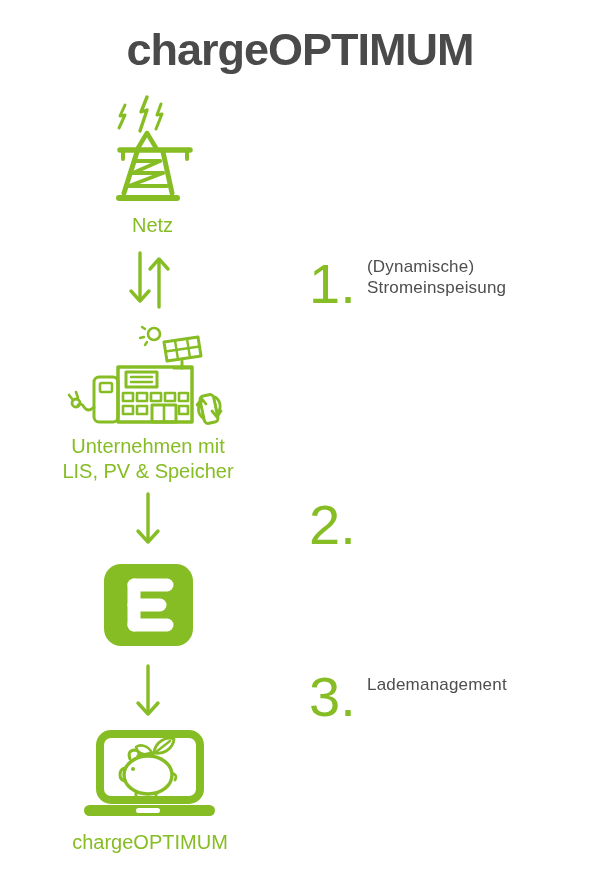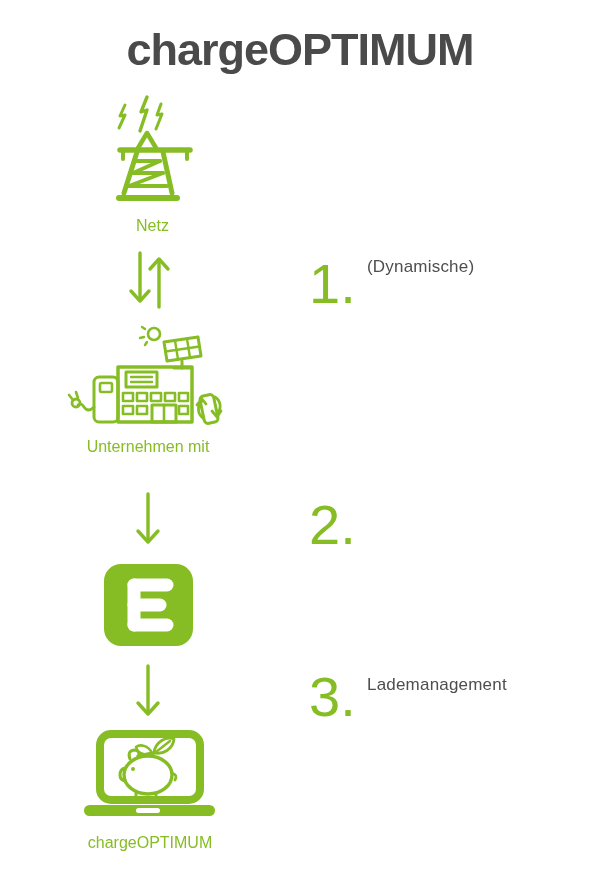--- a/index.html
+++ b/index.html
@@ -19,21 +19,21 @@
   }
   .page-title{
     position:absolute;left:0;top:24px;width:600px;
     text-align:center;
     font-size:45px;font-weight:700;letter-spacing:-1px;
     color:var(--dark);
   }
   .abs{position:absolute;}
   .green-label{
     color:var(--green);
-    font-size:16px;line-height:25px;
+    font-size:20px;line-height:25px;
     text-align:center;
   }
   .sline{fill:none;stroke:var(--green);stroke-linecap:round;stroke-linejoin:round;}
   .sfill{fill:var(--green);stroke:none;}
   .swhite{fill:none;stroke:#ffffff;stroke-linecap:round;stroke-linejoin:round;}
   .fwhite{fill:#ffffff;stroke:none;}
   .fgreen-dot{fill:var(--green);}
   .e-logo{
     position:absolute;left:104px;top:564px;width:89px;height:82px;
     background:var(--green);border-radius:17px;
@@ -91,20 +91,21 @@
   <svg class="abs" style="left:128px;top:250px;" width="44" height="60" viewBox="0 0 44 60">
     <line class="sline" stroke-width="3.4" x1="12" y1="3" x2="12" y2="50"></line>
     <polyline class="sline" stroke-width="3.4" points="3,41 12,51 21,41"></polyline>
     <line class="sline" stroke-width="3.4" x1="31" y1="57" x2="31" y2="10"></line>
     <polyline class="sline" stroke-width="3.4" points="22,19 31,9 40,19"></polyline>
   </svg>
 
   <div class="step-number" style="left:309px;top:256px;">1.</div>
   <div class="step-text" style="left:367px;top:256px;">
     <span>(Dynamische)</span>
+    <span>Stromeinspeisung</span>
   </div>
 
   <svg class="abs" style="left:60px;top:325px;" width="175" height="105" viewBox="0 0 175 105">
 
     <circle class="sline" stroke-width="2.6" cx="94" cy="9" r="6"></circle>
     <line class="sline" stroke-width="2.4" x1="94" y1="-1" x2="94" y2="-4"></line>
     <line class="sline" stroke-width="2.4" x1="85" y1="4" x2="82" y2="2"></line>
     <line class="sline" stroke-width="2.4" x1="84" y1="12" x2="80" y2="13"></line>
     <line class="sline" stroke-width="2.4" x1="87" y1="17" x2="85" y2="20"></line>
 
@@ -146,20 +147,21 @@
       <rect class="sline" stroke-width="3" x="142" y="70" width="14" height="28" rx="4"></rect>
     </g>
     <path class="sline" stroke-width="2.8" d="M143,93 A 11 11 0 0 1 142,76"></path>
     <polyline class="sline" stroke-width="2.8" points="137,80 142,74 146,79"></polyline>
     <path class="sline" stroke-width="2.8" d="M155,72 A 11 11 0 0 1 157,89"></path>
     <polyline class="sline" stroke-width="2.8" points="152,86 157,92 161,86"></polyline>
   </svg>
 
   <div class="abs green-label" style="left:0;top:434px;width:296px;">
     <span>Unternehmen mit</span><br>
+    <span>LIS, PV &amp; Speicher</span>
   </div>
 
   <svg class="abs" style="left:134px;top:492px;" width="28" height="58" viewBox="0 0 28 58">
     <line class="sline" stroke-width="3.4" x1="14" y1="2" x2="14" y2="49"></line>
     <polyline class="sline" stroke-width="3.4" points="4,39 14,50 24,39"></polyline>
   </svg>
 
   <div class="step-number" style="left:309px;top:497px;">2.</div>
   <div class="step-text" style="left:367px;top:501px;">
   </div>

